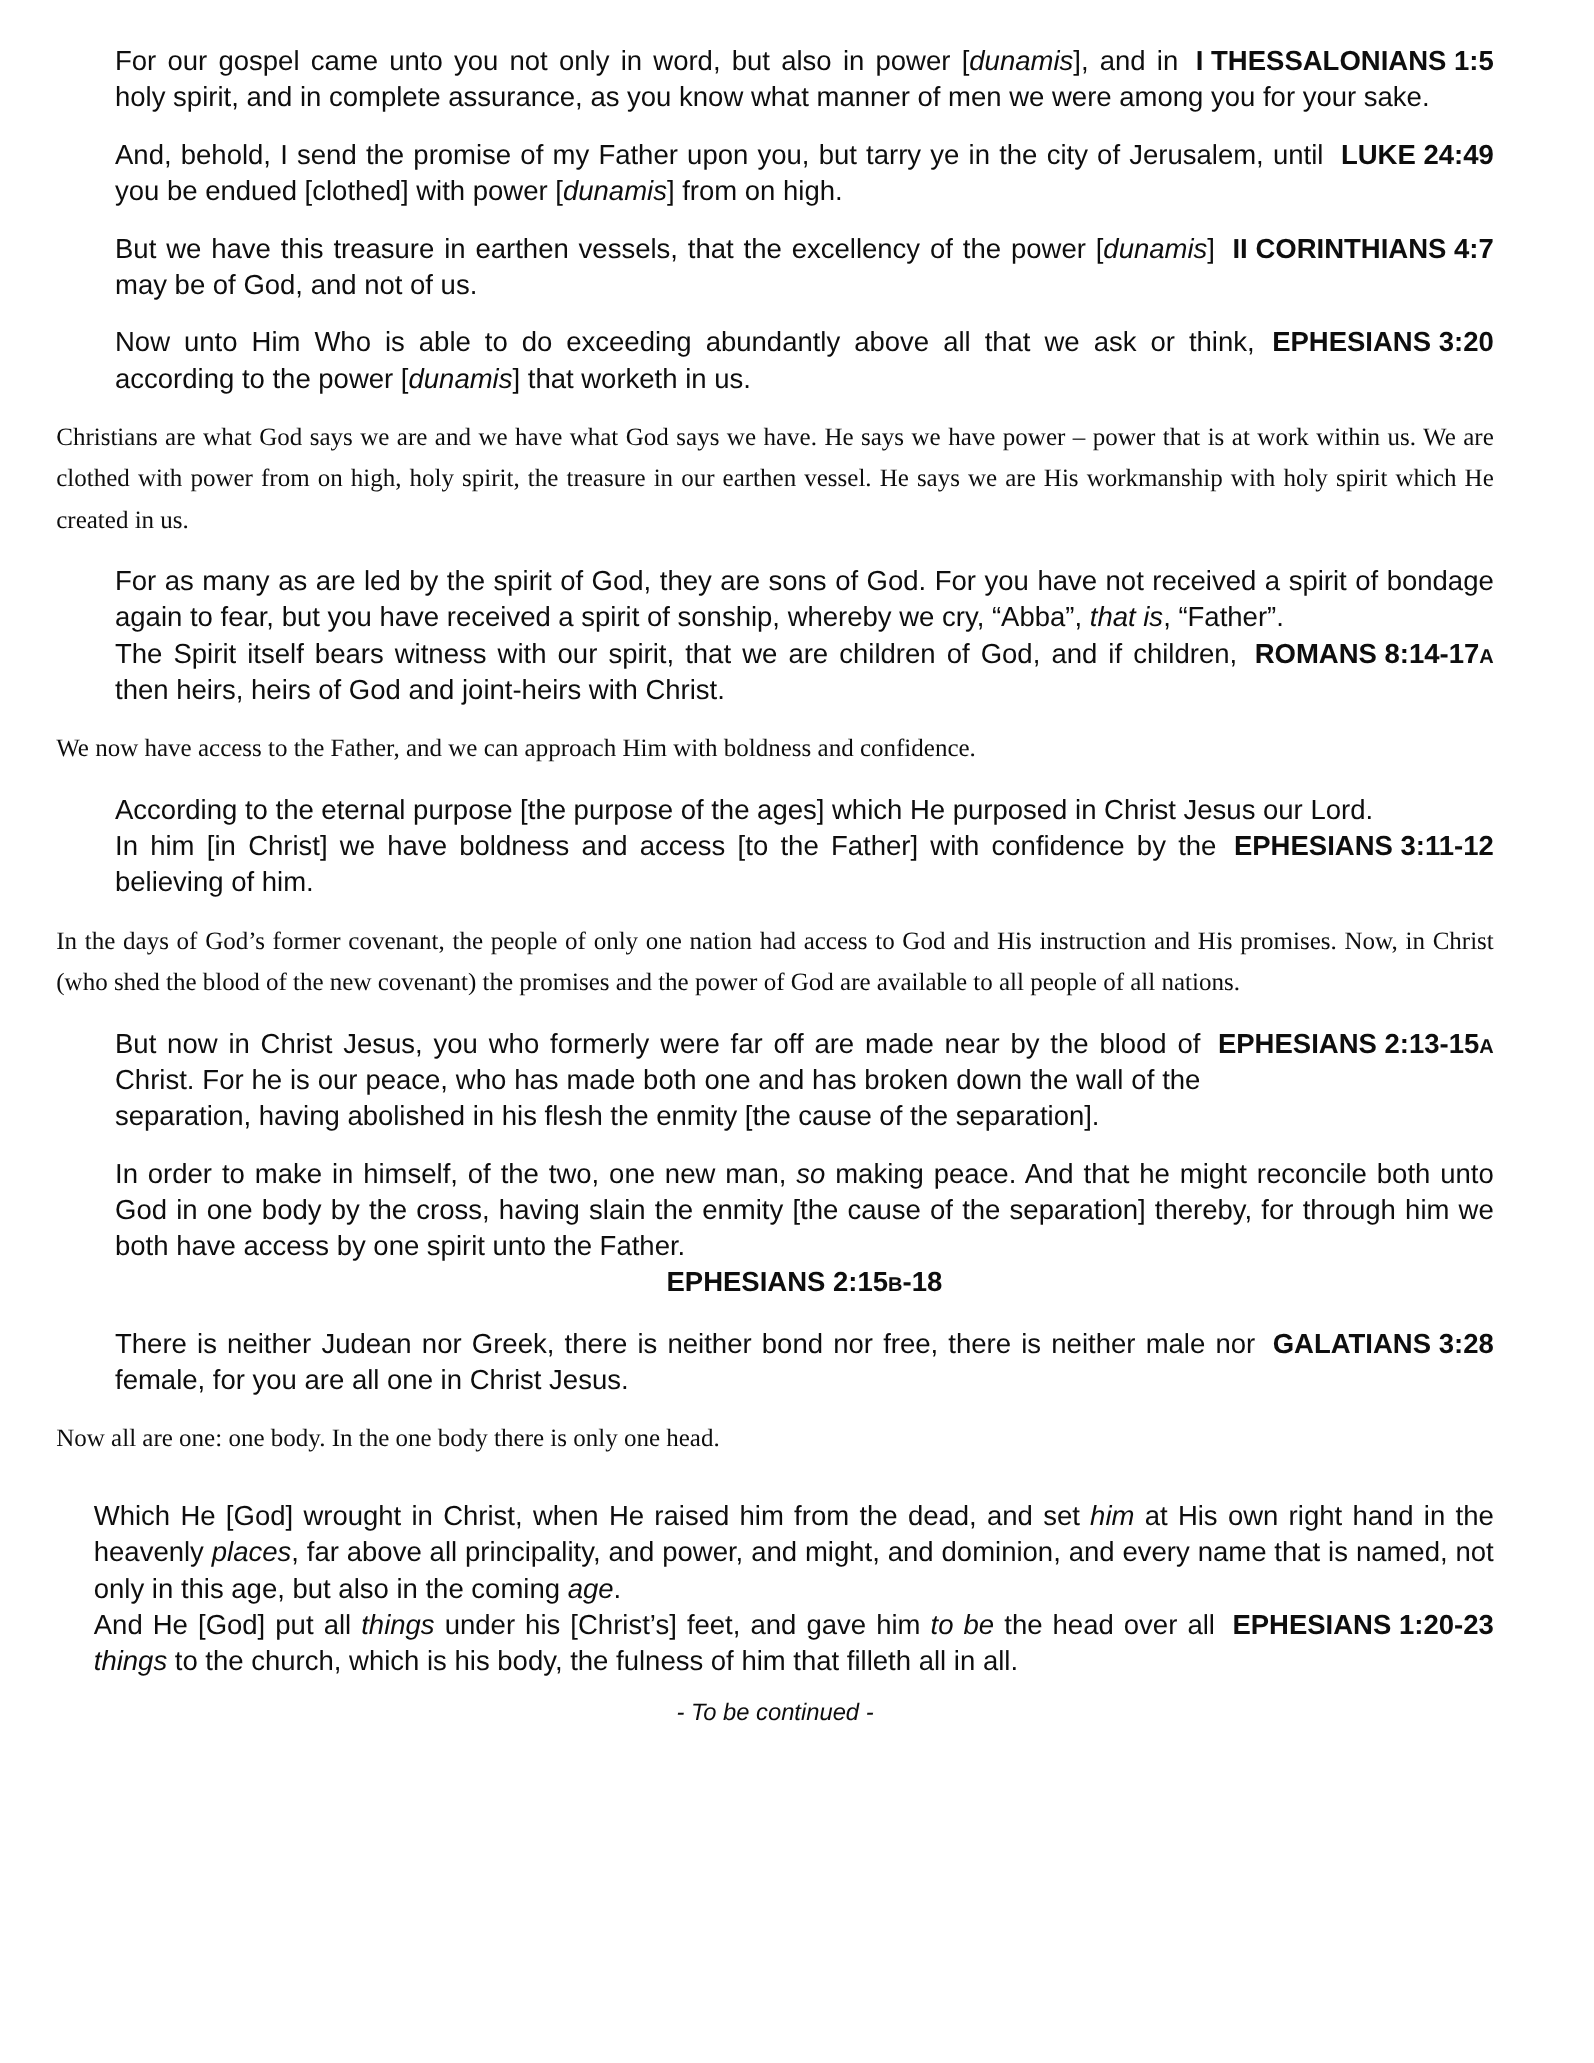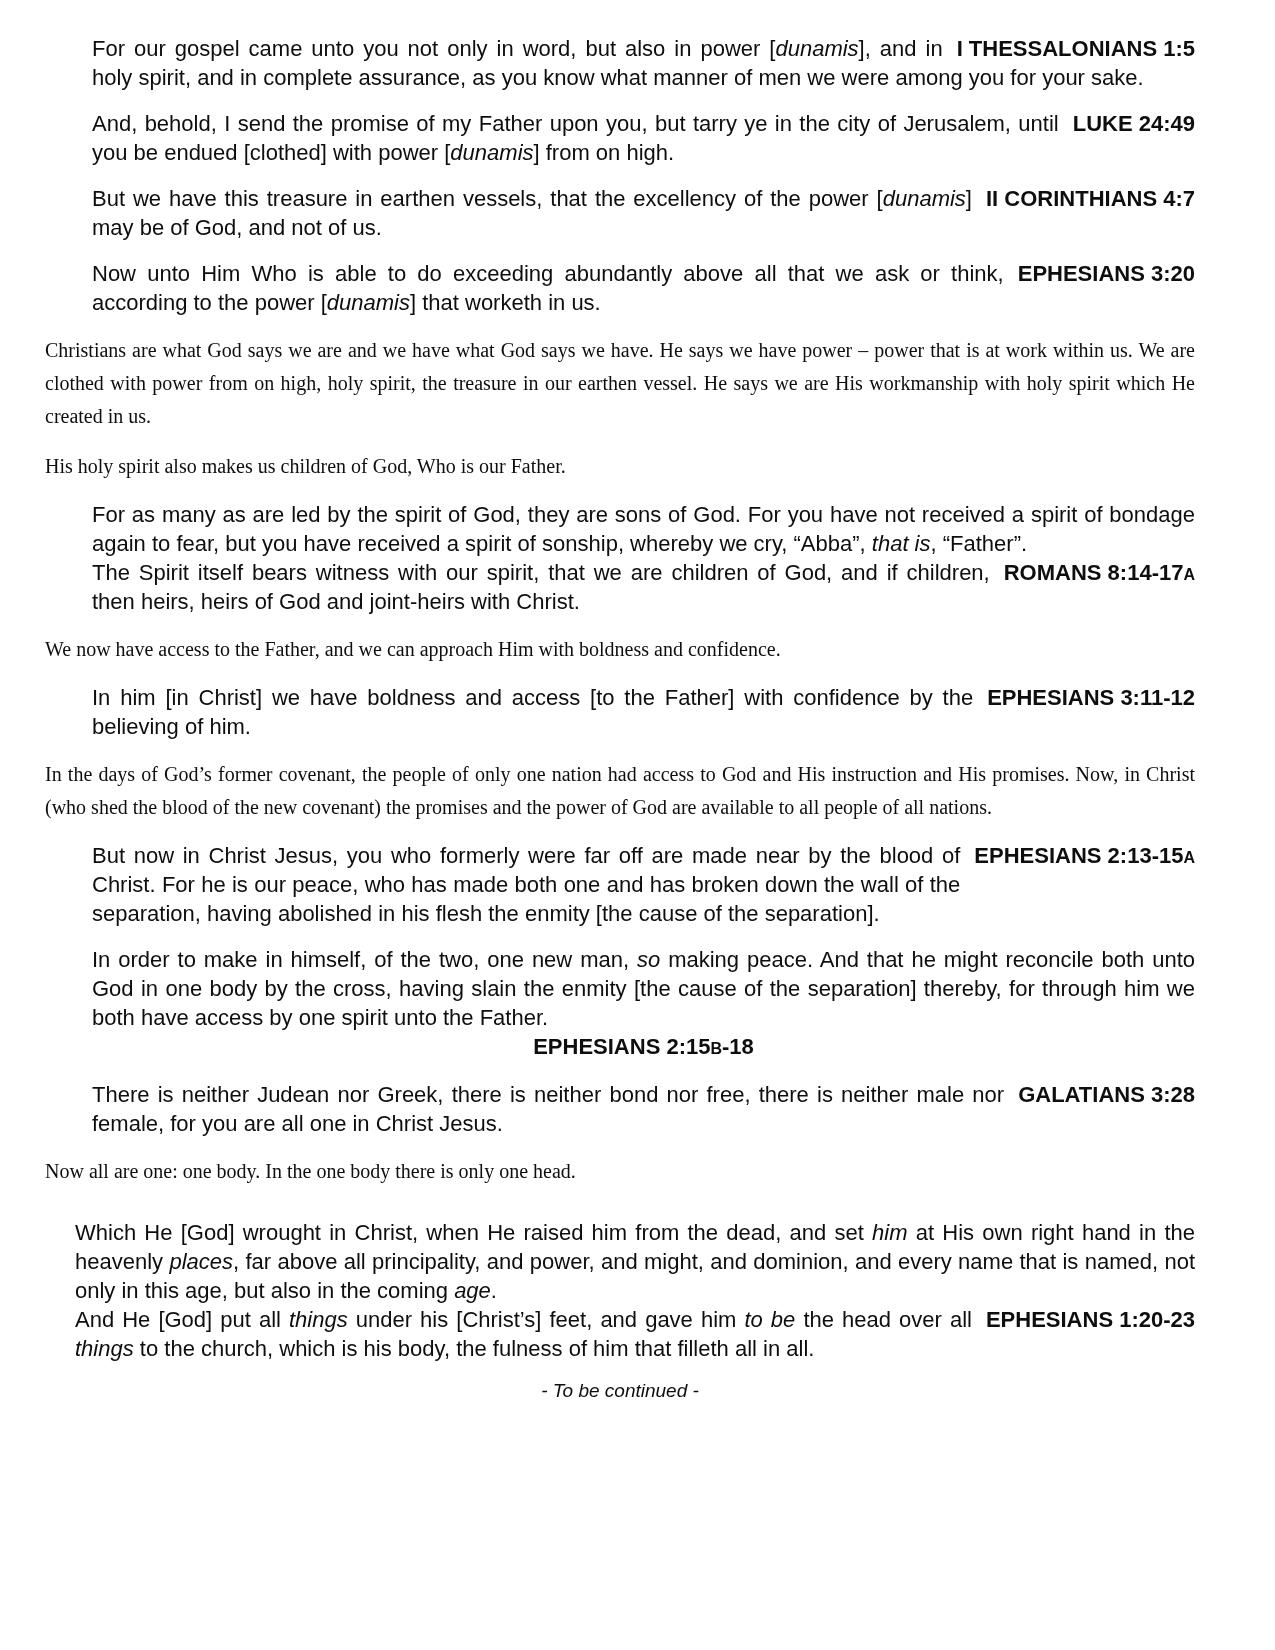--- a/index.html
+++ b/index.html
@@ -38,30 +38,30 @@
   <section class="quote">
     <p><span class="ref"><span>II CORINTHIANS 4:7</span></span><span>But we have this treasure in earthen vessels, that the excellency of the power [</span><i>dunamis</i><span>] may be of God, and not of us.</span></p>
   </section>
 
   <section class="quote">
     <p><span class="ref"><span>EPHESIANS 3:20</span></span><span>Now unto Him Who is able to do exceeding abundantly above all that we ask or think, according to the power [</span><i>dunamis</i><span>] that worketh in us.</span></p>
   </section>
 
   <p class="comm">Christians are what God says we are and we have what God says we have. He says we have power – power that is at work within us. We are clothed with power from on high, holy spirit, the treasure in our earthen vessel. He says we are His workmanship with holy spirit which He created in us.</p>
 
-  <p class="comm">His holy spirit also makes us children of God, Who is our Father.</p>
 
   <section class="quote">
     <p><span>For as many as are led by the spirit of God, they are sons of God. For you have not received a spirit of bondage again to fear, but you have received a spirit of sonship, whereby we cry, “Abba”, </span><i>that is</i><span>, “Father”.</span></p>
     <p><span class="ref"><span>ROMANS 8:14-17</span><span class="sm">A</span><span></span></span><span>The Spirit itself bears witness with our spirit, that we are children of God, and if children, then heirs, heirs of God and joint-heirs with Christ.</span></p>
   </section>
 
   <p class="comm">We now have access to the Father, and we can approach Him with boldness and confidence.</p>
 
   <section class="quote">
+    <p><span>According to the eternal purpose [the purpose of the ages] which He purposed in Christ Jesus our Lord.</span></p>
     <p><span class="ref"><span>EPHESIANS 3:11-12</span></span><span>In him [in Christ] we have boldness and access [to the Father] with confidence by the believing of him.</span></p>
   </section>
 
   <p class="comm">In the days of God’s former covenant, the people of only one nation had access to God and His instruction and His promises. Now, in Christ (who shed the blood of the new covenant) the promises and the power of God are available to all people of all nations.</p>
 
   <section class="quote">
     <p><span class="ref"><span>EPHESIANS 2:13-15</span><span class="sm">A</span><span></span></span><span>But now in Christ Jesus, you who formerly were far off are made near by the blood of Christ. For he is our peace, who has made both one and has broken down the wall of the separation, having abolished in his flesh the enmity [the cause of the separation].</span></p>
   </section>
 
   <section class="quote">

